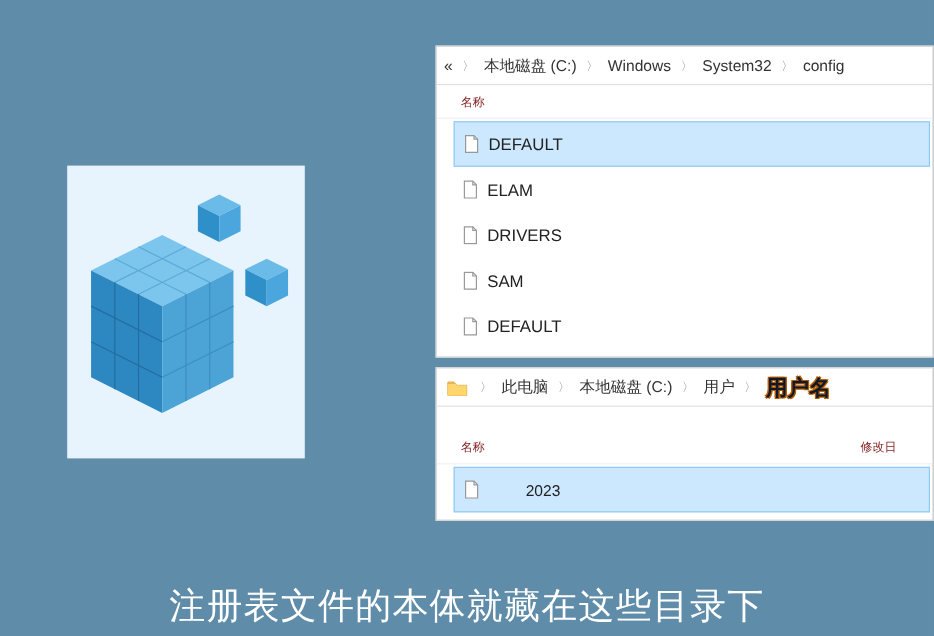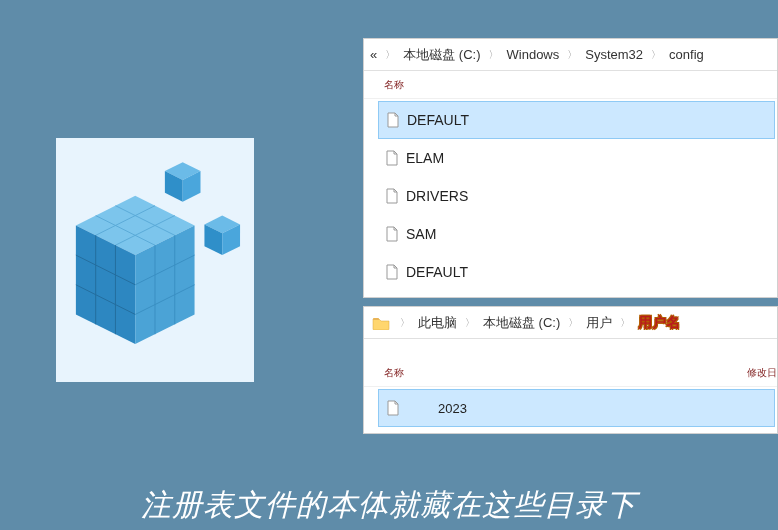--- a/index.html
+++ b/index.html
@@ -52,36 +52,36 @@
   }
   .breadcrumb .sep {
     color: #888;
     padding: 0 6px;
     font-size: 10px;
   }
   .breadcrumb .crumb {
     padding: 0 2px;
   }
   .breadcrumb .crumb.emph {
-    color: #b91c1c;
+    color: #0f172a;
     font-weight: 700;
-    font-size: 14px;
+    font-size: 18px;
     text-shadow: -1px -1px 0 #b25c00, 1px -1px 0 #b25c00, -1px 1px 0 #b25c00, 1px 1px 0 #b25c00;
   }
   .column-headers {
     display: flex;
     height: 28px;
     align-items: center;
     font-size: 10px;
     color: #7f1d1d;
     border-bottom: 1px solid #f0f0f0;
     padding-left: 20px;
   }
   .column-headers .col-name { flex: 1; }
-  .column-headers .col-date { width: 60px; text-align: right; }
+  .column-headers .col-date { width: 60px; text-align: left; }
   .file-list {
     padding: 2px 0 6px 14px;
   }
   .file-row {
     display: flex;
     align-items: center;
     height: 38px;
     padding: 0 14px 0 6px;
     font-size: 14px;
     color: #222;
@@ -102,21 +102,20 @@
   .caption {
     position: absolute;
     bottom: 4px;
     left: 0;
     width: 100%;
     text-align: center;
     font-size: 30px;
     color: #fff;
     font-weight: 500;
     letter-spacing: 1px;
-    font-style: italic;
   }
   svg { display: block; }
 </style>
 </head>
 <body>
 
 <div class="registry-icon">
   <svg viewBox="0 0 180 220" width="178" height="218">
 
     <g transform="translate(100,6)">

